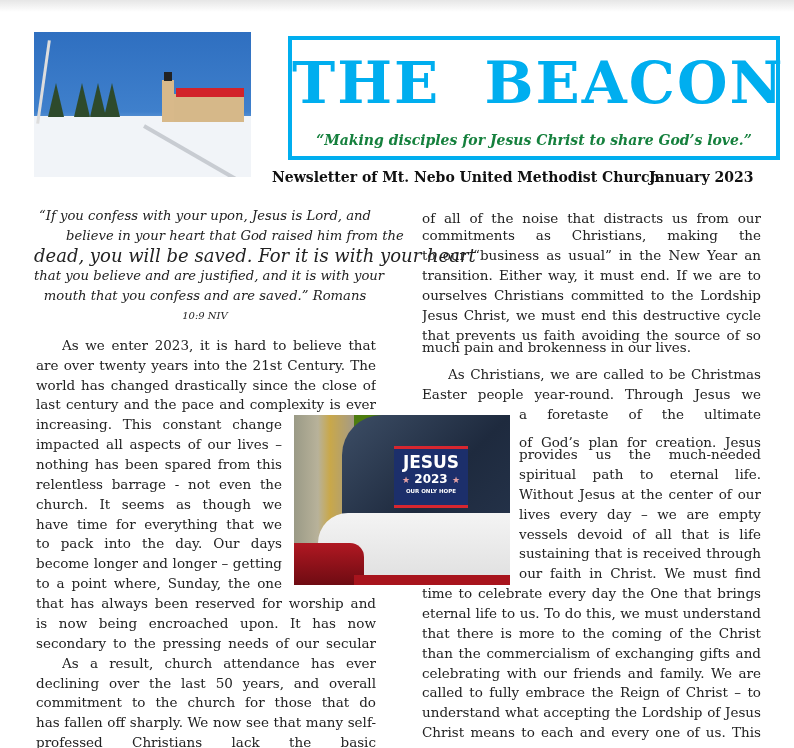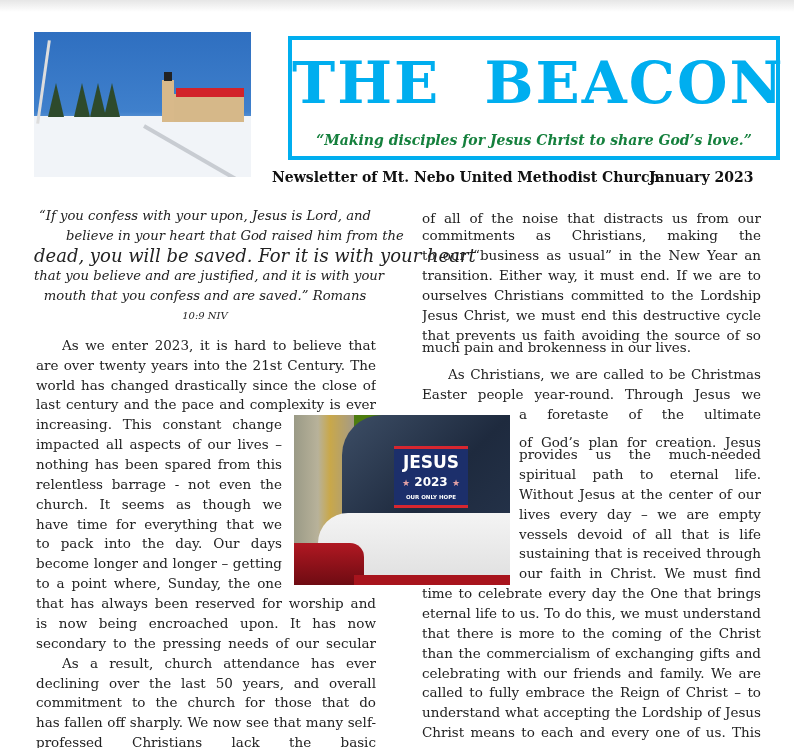--- a/index.html
+++ b/index.html
@@ -99,21 +99,21 @@
     }
     .photo-car .redstripe {
       position: absolute; left: 60px; top: 160px; width: 160px; height: 10px; background: #a8141d;
     }
     .sticker {
       position: absolute; left: 100px; top: 31px; width: 74px; height: 56px;
       background: #1c2f6b; border-top: 3px solid #d7262f; border-bottom: 3px solid #d7262f;
       text-align: center; color: #fff; font-family: "DejaVu Sans", sans-serif;
     }
     .sticker .s1 { font-weight: bold; font-size: 17px; line-height: 20px; margin-top: 3px; }
-    .sticker .s2 { font-weight: bold; font-size: 12px; line-height: 20px; }
+    .sticker .s2 { font-weight: bold; font-size: 12px; line-height: 14px; }
     .sticker .s3 { font-size: 5.5px; line-height: 8px; font-weight: bold; }
     .star { color: #e6a2a6; font-size: 9px; }
   </style>
 </head>
 <body>
 
 <div class="topbar"></div>
 
 <div class="photo-lighthouse">
   <div class="snow"></div>

